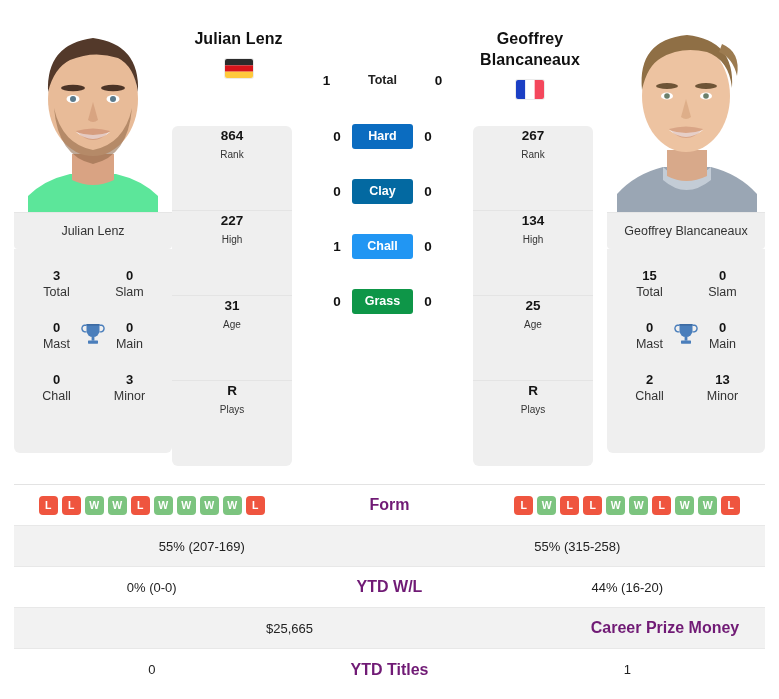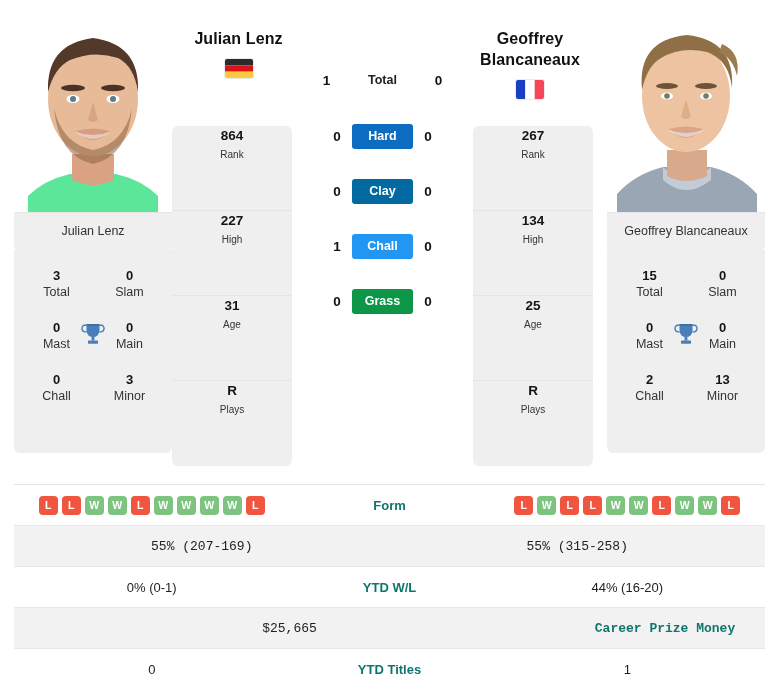--- a/index.html
+++ b/index.html
@@ -189,33 +189,33 @@
     top: 484px;
     width: 751px;
     border-top: 1px solid #e3e3e3;
   }
   .cmp-row {
     display: flex;
     align-items: center;
     height: 41px;
     border-bottom: 1px solid #e8e8e8;
   }
-  .cmp-row.shaded { background: #f2f2f2; font-family: Liberation Mono, monospace; }
+  .cmp-row.shaded { background: #f2f2f2; }
   .cmp-row:last-child { border-bottom: none; }
   .cmp-cell {
     flex: 1 1 0;
     text-align: center;
     font-size: 13px;
     color: #222;
   }
   .cmp-cell.label {
     flex: 0 0 200px;
     font-weight: bold;
-    font-size: 13px;
-    color: #0f766e;
+    font-size: 16px;
+    color: #701a75;
   }
   .form-strip {
     display: flex;
     justify-content: center;
     gap: 4px;
   }
   .form-badge {
     width: 19px;
     height: 19px;
     border-radius: 4px;
@@ -508,21 +508,21 @@
           </div>
       </div>
     </div>
 
     <div class="cmp-row shaded">
       <div class="cmp-cell">55% (207-169)</div>
       <div class="cmp-cell">55% (315-258)</div>
     </div>
 
     <div class="cmp-row">
-      <div class="cmp-cell">0% (0-1)</div>
+      <div class="cmp-cell">0% (0-0)</div>
       <div class="cmp-cell label">YTD W/L</div>
       <div class="cmp-cell">44% (16-20)</div>
     </div>
 
     <div class="cmp-row shaded">
       <div class="cmp-cell">$25,665</div>
       <div class="cmp-cell label">Career Prize Money</div>
     </div>
 
     <div class="cmp-row">

